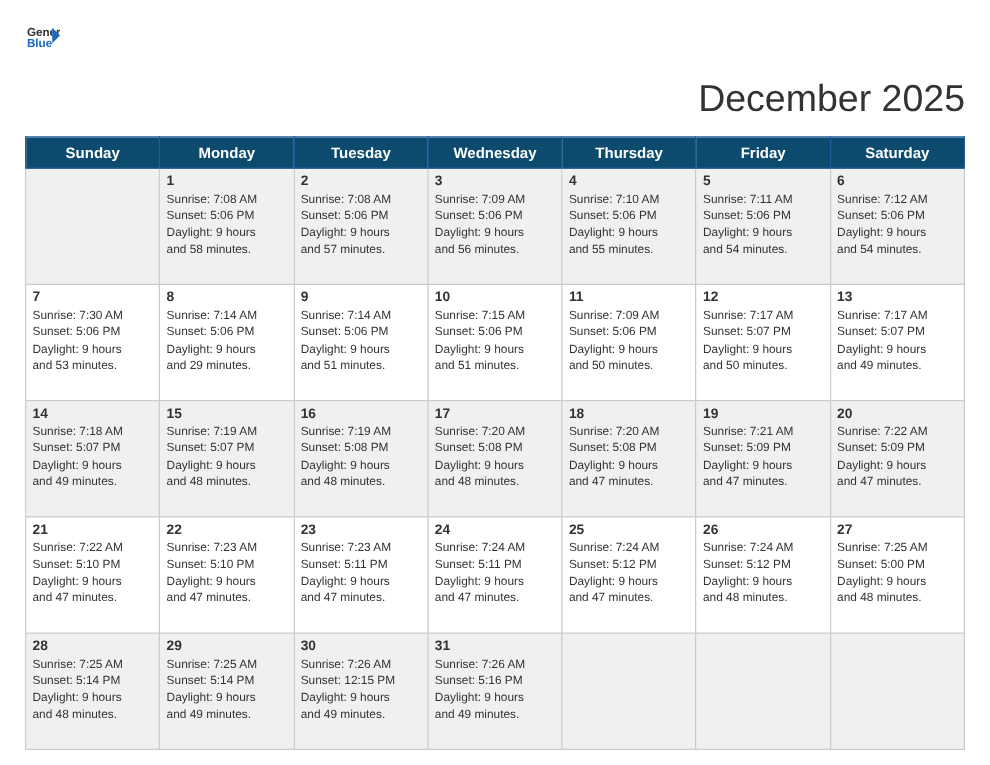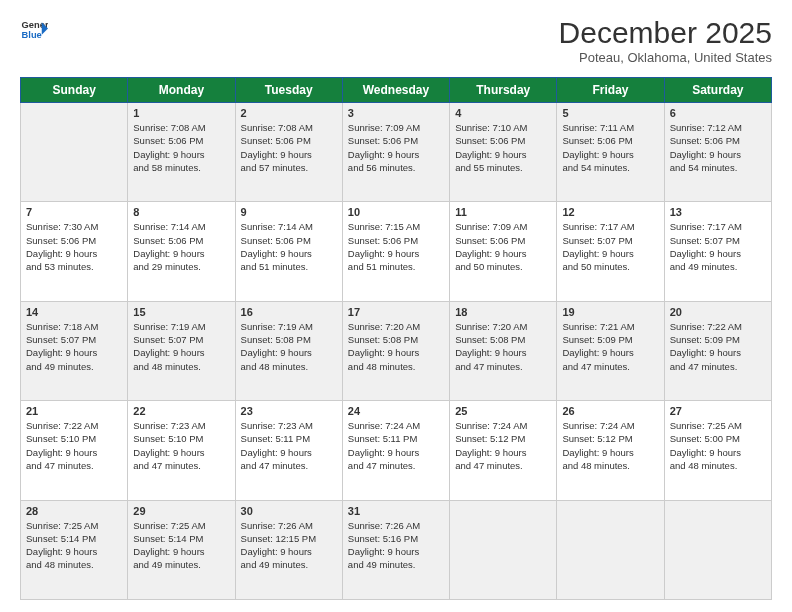--- a/index.html
+++ b/index.html
@@ -32,34 +32,35 @@
       width: 28px;
       height: 28px;
     }
     .title-block {
       text-align: right;
     }
     .month-title {
       font-size: 30px;
       font-weight: normal;
       color: #333;
+      margin-top: 47px;
     }
     .location {
       font-size: 13px;
       color: #555;
     }
     .calendar {
       flex: 1;
       border: 1px solid #ccc;
       border-collapse: collapse;
       width: 100%;
       table-layout: fixed;
     }
     .calendar th {
-      background: #15803d;
+      background: #0c4a6e;
       color: #fff;
       text-align: center;
       padding: 5px 4px;
       font-size: 12px;
       font-weight: bold;
       border: 1px solid #1e5a9c;
     }
     .calendar td {
       vertical-align: top;
       padding: 4px 5px;
@@ -96,21 +97,20 @@
   <div class="header">
     <div class="logo">
       <svg class="logo-icon" viewBox="0 0 36 36" xmlns="http://www.w3.org/2000/svg">
         <text x="2" y="16" font-size="12" font-weight="bold" fill="#333" font-family="Arial">General</text>
         <text x="2" y="28" font-size="12" font-weight="bold" fill="#1a6bc4" font-family="Arial">Blue</text>
         <polygon points="28,8 36,16 28,24" fill="#1a6bc4"></polygon>
       </svg>
     </div>
     <div class="title-block">
       <div class="month-title">December 2025</div>
-      <div class="location">Poteau, Oklahoma, United States</div>
     </div>
   </div>
 
   <table class="calendar">
     <thead>
       <tr>
         <th>Sunday</th>
         <th>Monday</th>
         <th>Tuesday</th>
         <th>Wednesday</th>

